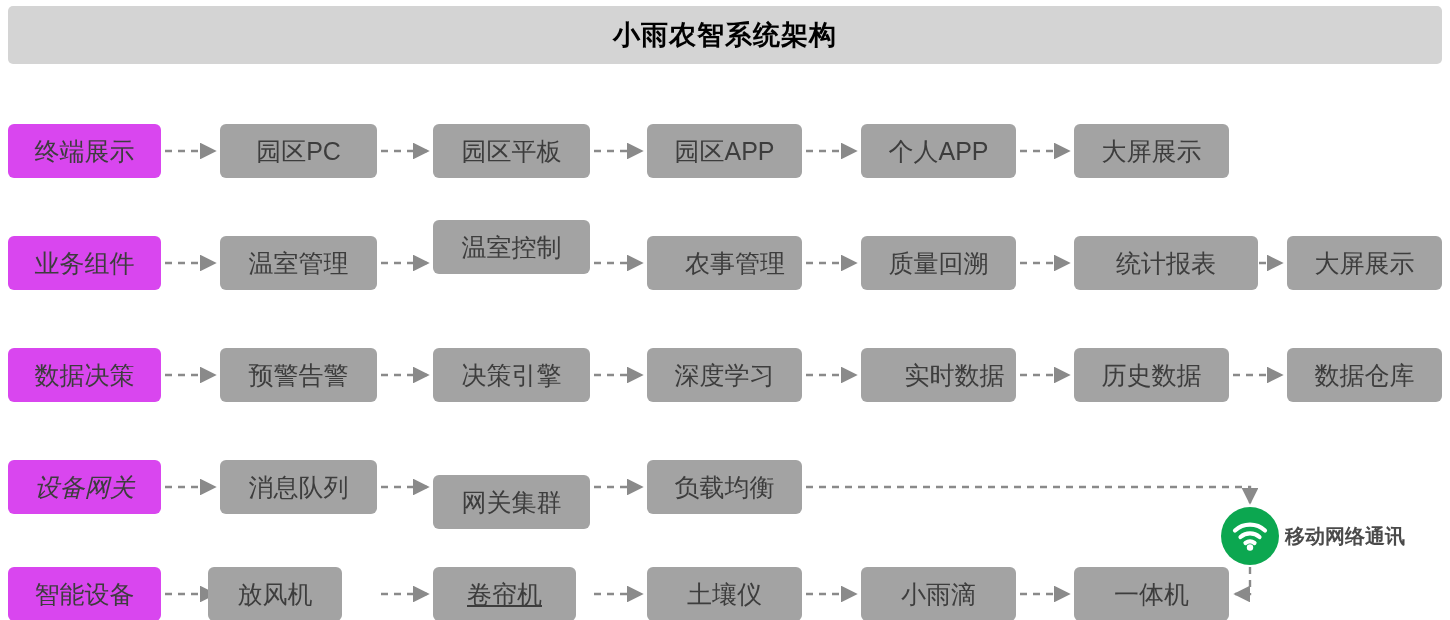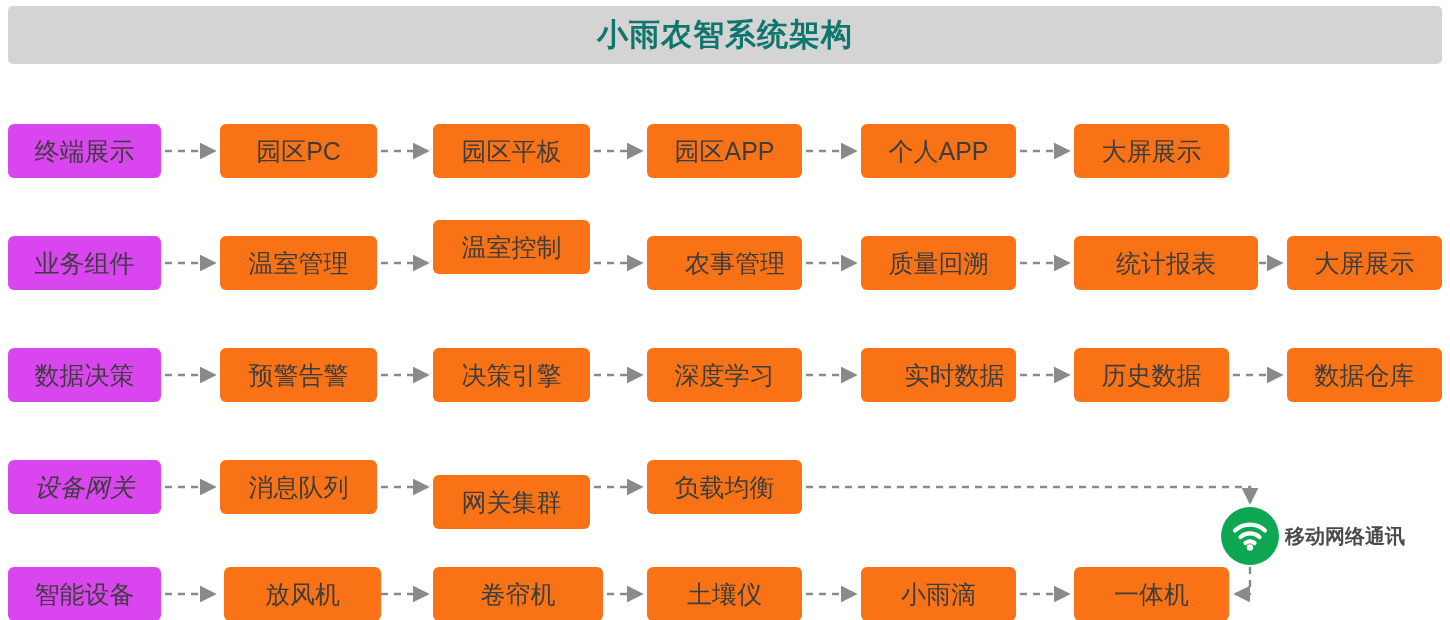--- a/index.html
+++ b/index.html
@@ -25,23 +25,23 @@
     top: 6px;
     width: 1434px;
     height: 58px;
     background: #d4d4d4;
     border-radius: 5px;
     display: flex;
     align-items: center;
     justify-content: center;
   }
   #title-text {
-    font-size: 31px;
+    font-size: 27px;
     font-weight: bold;
-    color: #0f766e;
+    color: #000000;
     letter-spacing: 1px;
   }
 
   
   #links {
     position: absolute;
     left: 0;
     top: 0;
     width: 1450px;
     height: 620px;
@@ -58,21 +58,21 @@
     justify-content: center;
     font-size: 25px;
     color: #3d3d3d;
     height: 54px;
     white-space: nowrap;
   }
   .node.row-label {
     background: #d946ef;
   }
   .node.item {
-    background: #f97316;
+    background: #a3a3a3;
   }
 
   
   #wifi-badge {
     position: absolute;
     left: 1221px;
     top: 507px;
     width: 58px;
     height: 58px;
     border-radius: 50%;
@@ -209,24 +209,24 @@
       </div>
       <div class="node item" style="left: 433px; top: 475px; width: 157px;">
         <span>网关集群</span>
       </div>
       <div class="node item" style="left: 647px; top: 460px; width: 155px;">
         <span>负载均衡</span>
       </div>
       <div class="node row-label" style="left: 8px; top: 567px; width: 153px;">
         <span>智能设备</span>
       </div>
-      <div class="node item" style="left: 224px; top: 567px; width: 157px;">
+      <div class="node item" style="left: 208px; top: 567px; width: 134px;">
         <span>放风机</span>
       </div>
-      <div class="node item" style="left: 433px; top: 567px; width: 170px;">
+      <div class="node item" style="left: 433px; top: 567px; width: 143px; text-decoration: underline;">
         <span>卷帘机</span>
       </div>
       <div class="node item" style="left: 647px; top: 567px; width: 155px;">
         <span>土壤仪</span>
       </div>
       <div class="node item" style="left: 861px; top: 567px; width: 155px;">
         <span>小雨滴</span>
       </div>
       <div class="node item" style="left: 1074px; top: 567px; width: 155px;">
         <span>一体机</span>

